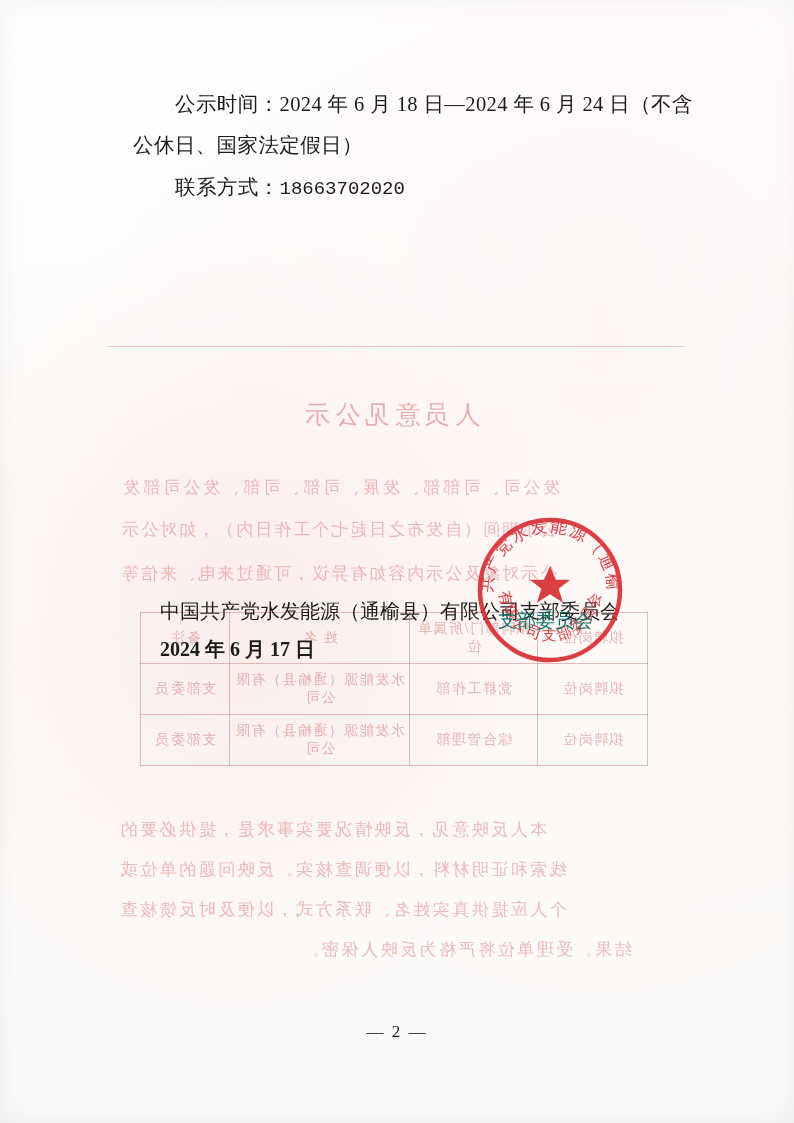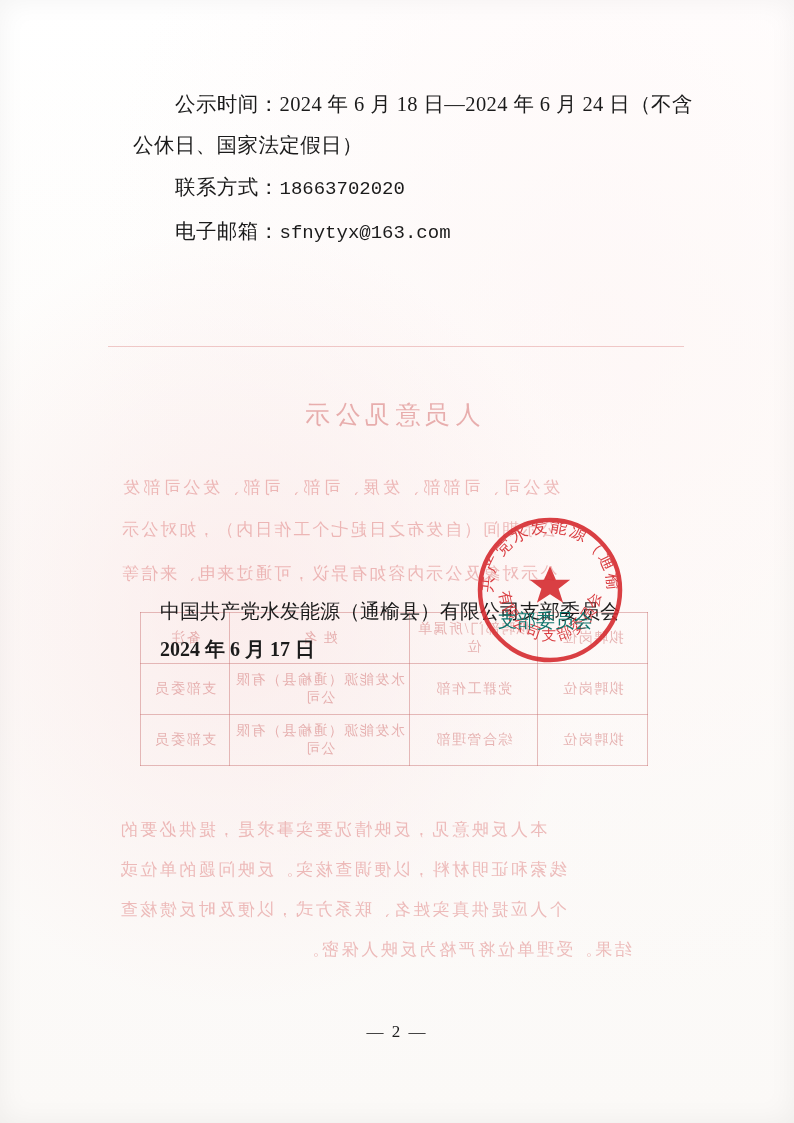--- a/index.html
+++ b/index.html
@@ -191,21 +191,20 @@
     </table>
 
   <div class="bleed bleed-p1">本人反映意见，反映情况要实事求是，提供必要的</div>
   <div class="bleed bleed-p2">线索和证明材料，以便调查核实。反映问题的单位或</div>
   <div class="bleed bleed-p3">个人应提供真实姓名、联系方式，以便及时反馈核查</div>
   <div class="bleed bleed-p4">结果。受理单位将严格为反映人保密。</div>
 
   <div class="content">
     <p class="para">公示时间：2024 年 6 月 18 日—2024 年 6 月 24 日（不含公休日、国家法定假日）</p>
     <p class="para"><span>联系方式：</span><span class="mono">18663702020</span></p>
-    <p class="para"><span>电子邮箱：</span><span class="mono">sfnytyx@163.com</span></p>
   </div>
 
   <div class="signature">
     <div class="sig-line-1">中国共产党水发能源（通榆县）有限公司支部委员会</div>
     <div class="sig-line-2">2024 年 6 月 17 日</div>
   </div>
 
   <div class="seal">
     <svg width="160" height="160" viewBox="0 0 160 160" xmlns="http://www.w3.org/2000/svg">
       <defs>

